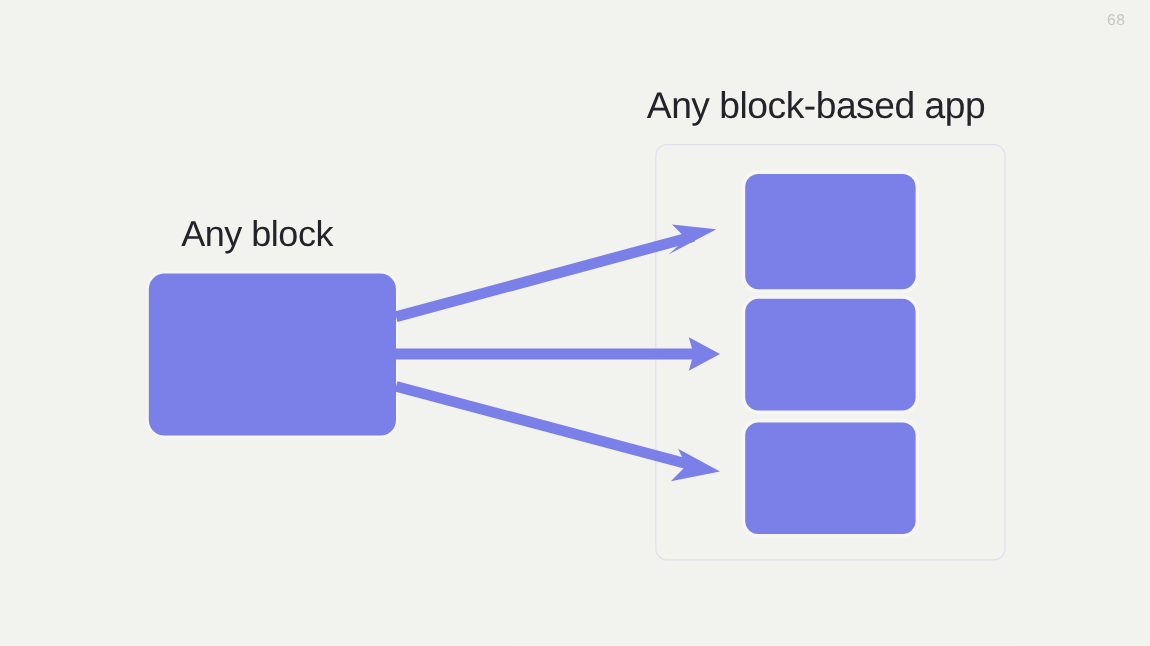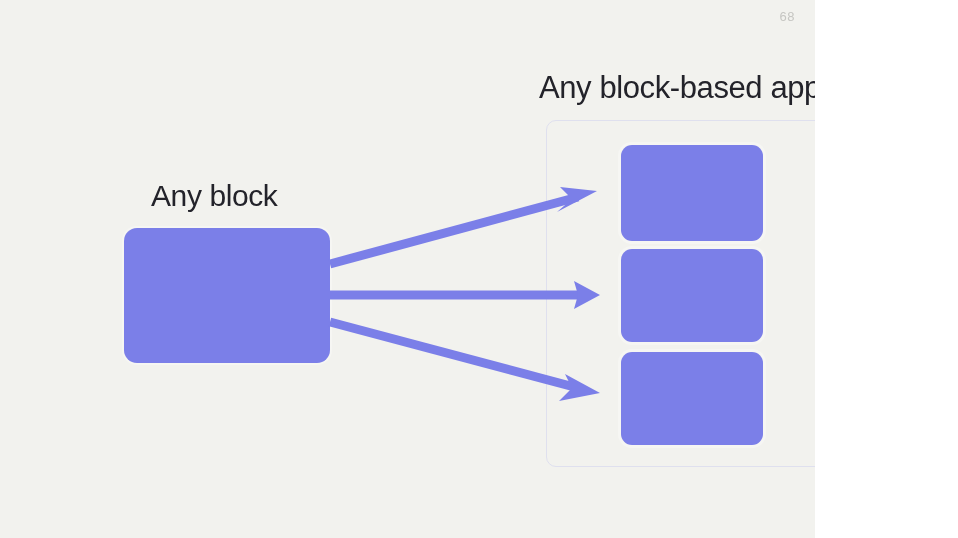--- a/index.html
+++ b/index.html
@@ -7,21 +7,21 @@
     padding: 0;
   }
   body {
     width: 958px;
     height: 538px;
     overflow: hidden;
     font-family: "Liberation Sans", sans-serif;
   }
   #slide {
     position: relative;
-    width: 815px;
+    width: 958px;
     height: 538px;
     background: #f2f2ee;
     overflow: hidden;
   }
 
   
   #page-number {
     position: absolute;
     top: 9px;
     right: 20px;

